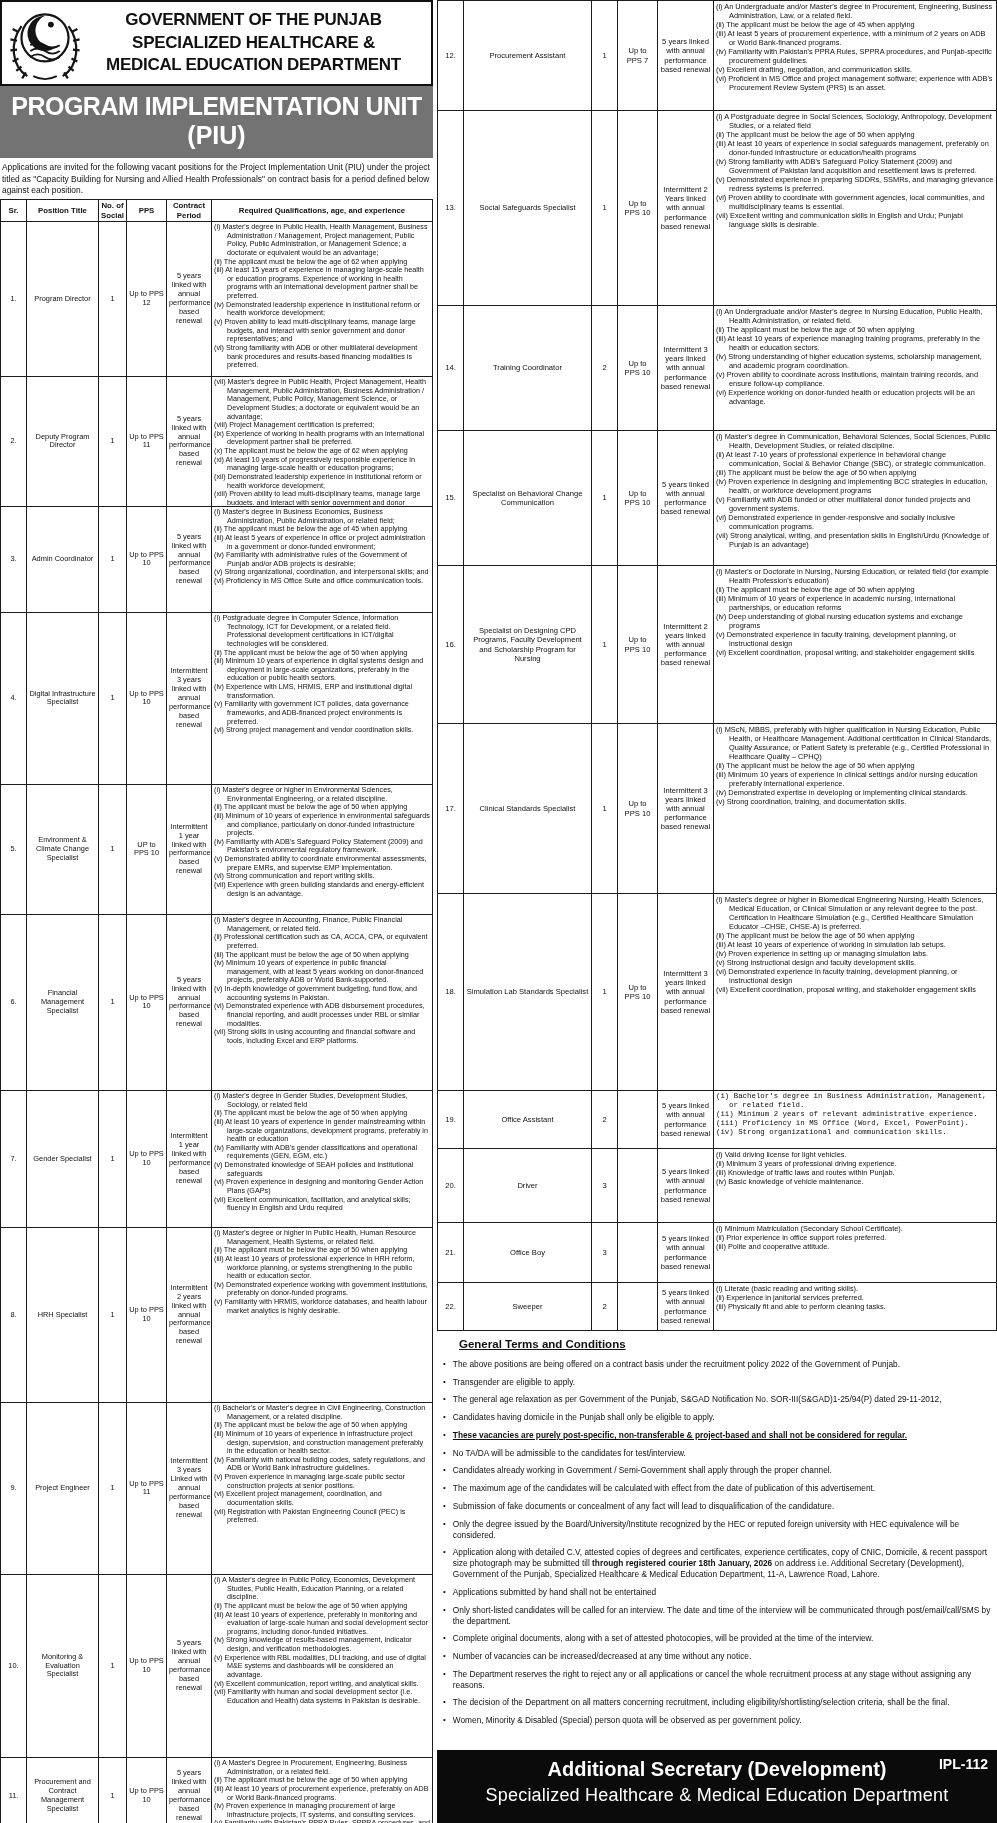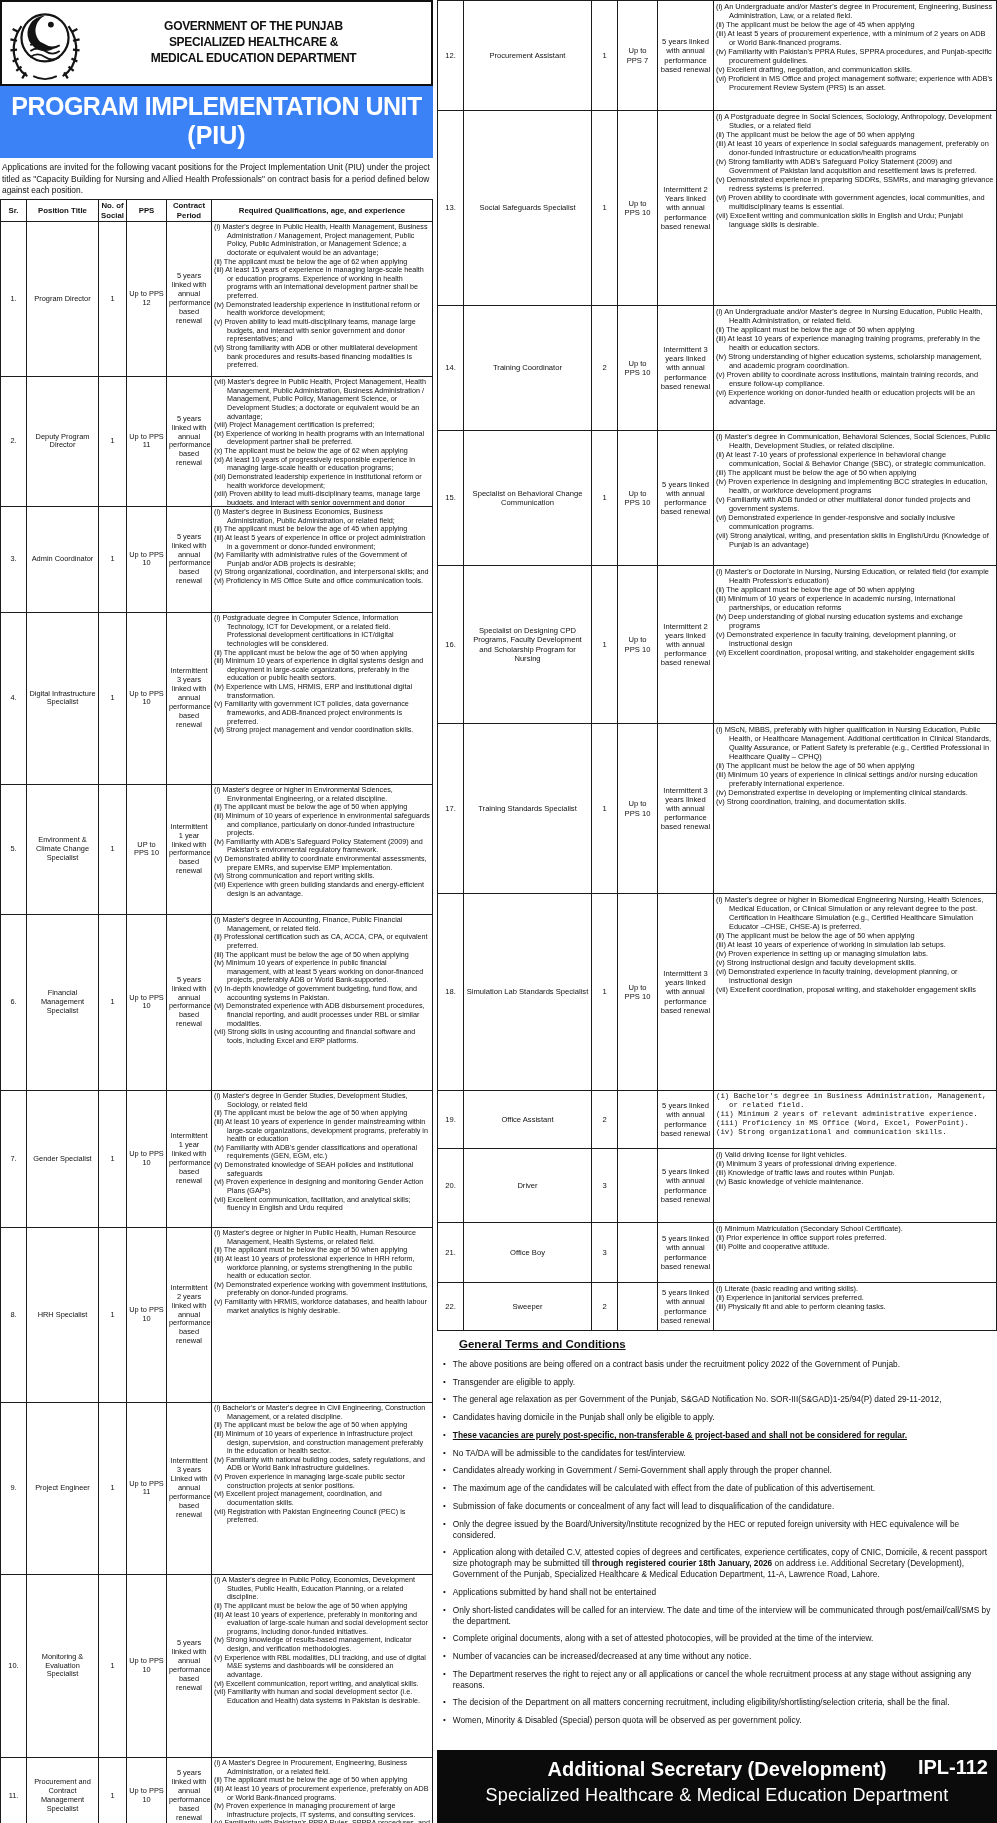--- a/index.html
+++ b/index.html
@@ -4,22 +4,22 @@
 <style>
   html,body{margin:0;padding:0;background:#e9e9e6;}
   .page{position:relative;width:997px;height:1823px;background:#ffffff;margin:0 auto;
         font-family:"Liberation Sans", sans-serif;color:#111;overflow:hidden;}
   .col-left{position:absolute;left:0;top:0;width:433px;}
   .col-right{position:absolute;left:437px;top:0;width:560px;}
 
   
   .hdr{box-sizing:border-box;border:2px solid #101010;height:86px;display:flex;align-items:center;padding:3px 6px;background:#fff;}
   .logo{width:74px;height:78px;flex:0 0 auto;}
-  .dept{flex:1;text-align:center;font-weight:bold;font-size:12px;line-height:1.32;letter-spacing:-0.3px;}
-  .banner{background:#3b82f6;color:#fff;text-align:center;padding:7px 2px 9px 2px;}
+  .dept{flex:1;text-align:center;font-weight:bold;font-size:17px;line-height:1.32;letter-spacing:-0.3px;}
+  .banner{background:#737373;color:#fff;text-align:center;padding:7px 2px 9px 2px;}
   .banner .l1{font-size:25px;font-weight:bold;letter-spacing:-0.5px;line-height:1.1;}
   .banner .l2{font-size:25px;font-weight:bold;line-height:1.15;}
   .intro{font-size:8.4px;line-height:1.35;padding:4px 2px 3px 2px;}
 
   
   table.tbl{border-collapse:collapse;table-layout:fixed;width:100%;}
   .tbl td,.tbl th{border:1px solid #1c1c1c;padding:1px 2px;overflow:hidden;box-sizing:border-box;}
   .tbl th{font-size:7.8px;text-align:center;vertical-align:middle;line-height:1.2;}
   .cc{text-align:center;vertical-align:middle;font-size:7.6px;line-height:1.2;}
   .quals{vertical-align:top;text-align:left;}
@@ -36,21 +36,21 @@
   .term{display:flex;gap:7px;font-size:8.3px;line-height:1.32;margin-bottom:6.8px;}
   .term .b{flex:0 0 auto;font-size:8px;line-height:1.32;}
   .term.em .txt{font-weight:bold;text-decoration:underline;text-align:center;}
   .txt .bold{font-weight:bold;}
 
   
   .footer{position:absolute;left:0;top:1750px;width:560px;height:73px;background:#0b0b0b;color:#fff;
           text-align:center;box-sizing:border-box;padding-top:7px;}
   .sig{font-size:20px;font-weight:bold;line-height:1.25;}
   .dept2{font-size:18px;font-weight:normal;letter-spacing:0.2px;margin-top:3px;}
-  .ref{position:absolute;top:6px;right:9px;font-size:20px;font-weight:bold;}
+  .ref{position:absolute;top:6px;right:9px;font-size:14px;font-weight:bold;}
 </style>
 </head>
 <body>
 
 <div class="page">
 
   <div class="col-left">
     <div class="hdr">
       <svg class="logo" viewBox="0 0 100 106" xmlns="http://www.w3.org/2000/svg">
         <g fill="none" stroke="#141414" stroke-width="3">
@@ -390,21 +390,21 @@
                 <div class="q"><span class="qn">(ii) </span>The applicant must be below the age of 50 when applying</div>
                 <div class="q"><span class="qn">(iii) </span>Minimum of 10 years of experience in academic nursing, international partnerships, or education reforms</div>
                 <div class="q"><span class="qn">(iv) </span>Deep understanding of global nursing education systems and exchange programs</div>
                 <div class="q"><span class="qn">(v) </span>Demonstrated experience in faculty training, development planning, or instructional design</div>
                 <div class="q"><span class="qn">(vi) </span>Excellent coordination, proposal writing, and stakeholder engagement skills</div>
               </div>
             </td>
           </tr>
           <tr style="height: 170px;">
             <td class="cc">17.</td>
-            <td class="cc">Training Standards Specialist</td>
+            <td class="cc">Clinical Standards Specialist</td>
             <td class="cc">1</td>
             <td class="cc">Up to PPS 10</td>
             <td class="cc">Intermittent 3 years linked with annual performance based renewal</td>
             <td class="quals">
               <div style="max-height: 167px; overflow: hidden;">
                 <div class="q"><span class="qn">(i) </span>MScN, MBBS, preferably with higher qualification in Nursing Education, Public Health, or Healthcare Management. Additional certification in Clinical Standards, Quality Assurance, or Patient Safety is preferable (e.g., Certified Professional in Healthcare Quality – CPHQ)</div>
                 <div class="q"><span class="qn">(ii) </span>The applicant must be below the age of 50 when applying</div>
                 <div class="q"><span class="qn">(iii) </span>Minimum 10 years of experience in clinical settings and/or nursing education preferably international experience.</div>
                 <div class="q"><span class="qn">(iv) </span>Demonstrated expertise in developing or implementing clinical standards.</div>
                 <div class="q"><span class="qn">(v) </span>Strong coordination, training, and documentation skills.</div>

